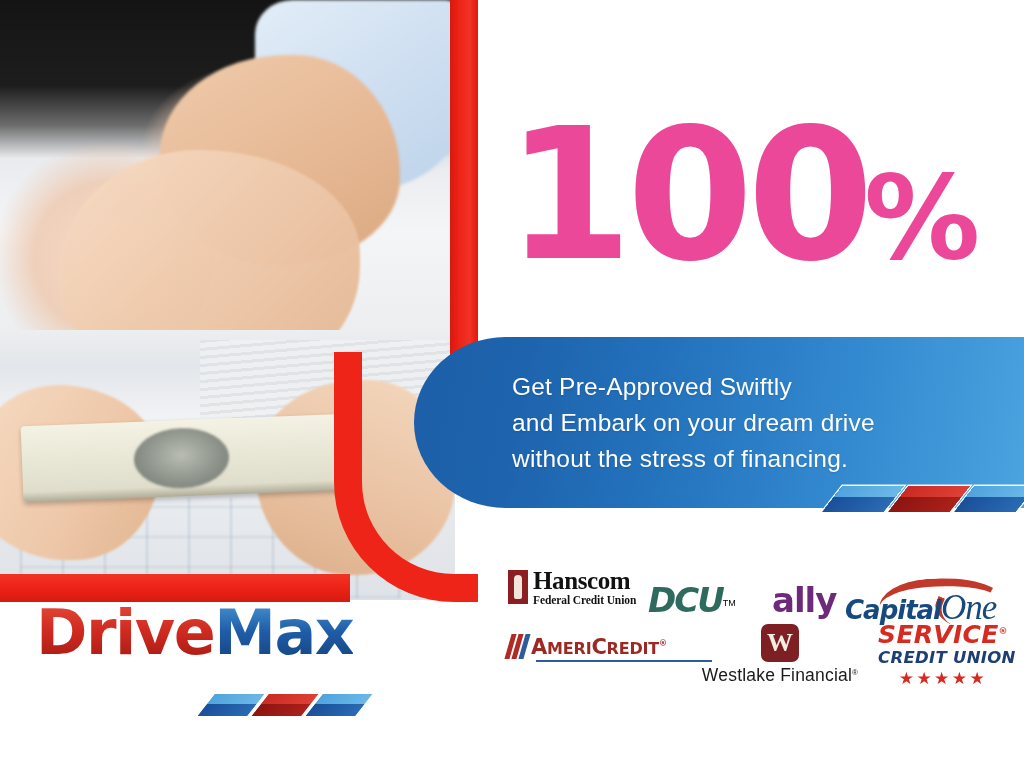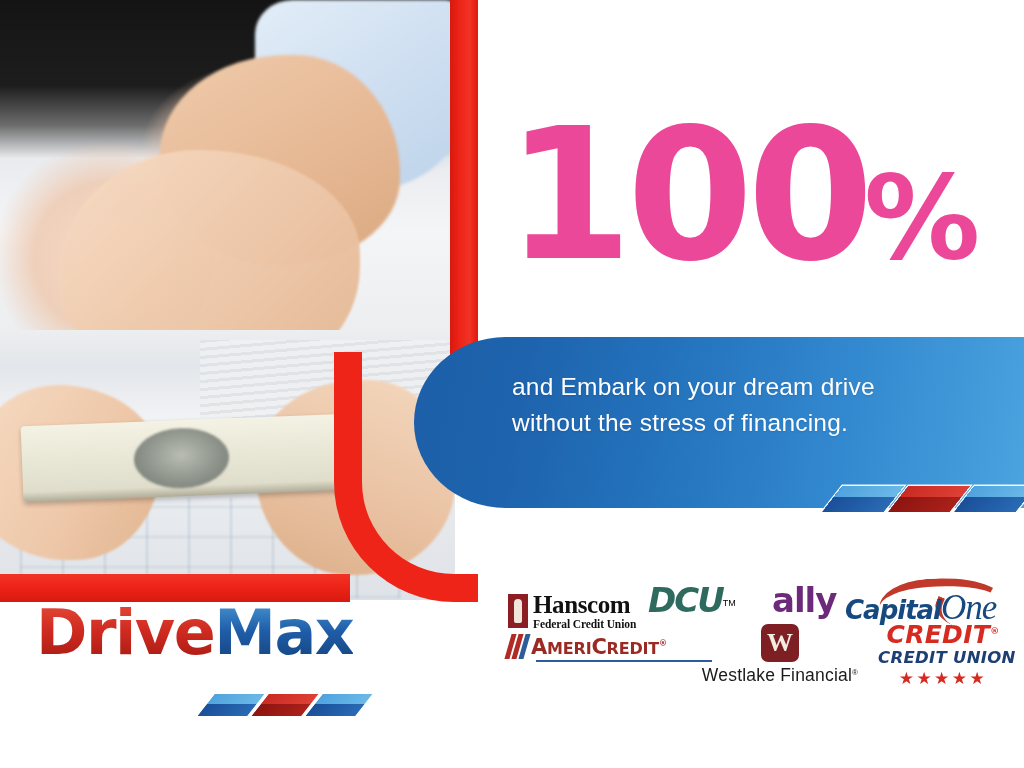--- a/index.html
+++ b/index.html
@@ -280,21 +280,21 @@
   
   .lenders {
     position: absolute;
     left: 500px; top: 568px;
     width: 510px; height: 130px;
     z-index: 5;
   }
   .lender { position: absolute; white-space: nowrap; }
 
   
-  #lender-hanscom { left: 8px; top: 24px; display: flex; align-items: center; gap: 5px; }
+  #lender-hanscom { left: 8px; top: 0; display: flex; align-items: center; gap: 5px; }
   .hanscom-mark {
     width: 20px; height: 34px;
     background: #8c1d22;
     position: relative;
     flex: 0 0 auto;
   }
   .hanscom-mark::after {
     content: "";
     position: absolute;
     left: 6px; top: 5px;
@@ -431,20 +431,21 @@
   <div class="red-vert"></div>
   <div class="red-curve"></div>
   <div class="red-horiz"></div>
 
   <div class="headline">
     <span class="num">100</span><span class="pct">%</span>
   </div>
 
   <div class="blue-pill">
     <div class="pill-text">
+      <div>Get Pre-Approved Swiftly</div>
       <div>and Embark on your dream drive</div>
       <div>without the stress of financing.</div>
     </div>
   </div>
 
   <div class="chev-group on-blue">
     <div class="chev blue">
         <span class="face-top"></span>
         <span class="face-bot"></span>
       </div>
@@ -513,19 +514,19 @@
     </div>
 
     <div class="lender" id="lender-westlake">
       <span class="wl-badge">
         <span class="wl-w">W</span>
       </span>
       <span class="wl-name">Westlake Financial</span><span class="wl-name wl-reg">®</span>
     </div>
 
     <div class="lender" id="lender-service">
-      <div class="sv-service"><span>CREDIT</span><span class="sv-reg">®</span></div>
+      <div class="sv-service"><span>SERVICE</span><span class="sv-reg">®</span></div>
       <div class="sv-cu">CREDIT UNION</div>
       <div class="sv-stars">★★★★★</div>
     </div>
 
   </div>
 </div>
 
 </body></html>

